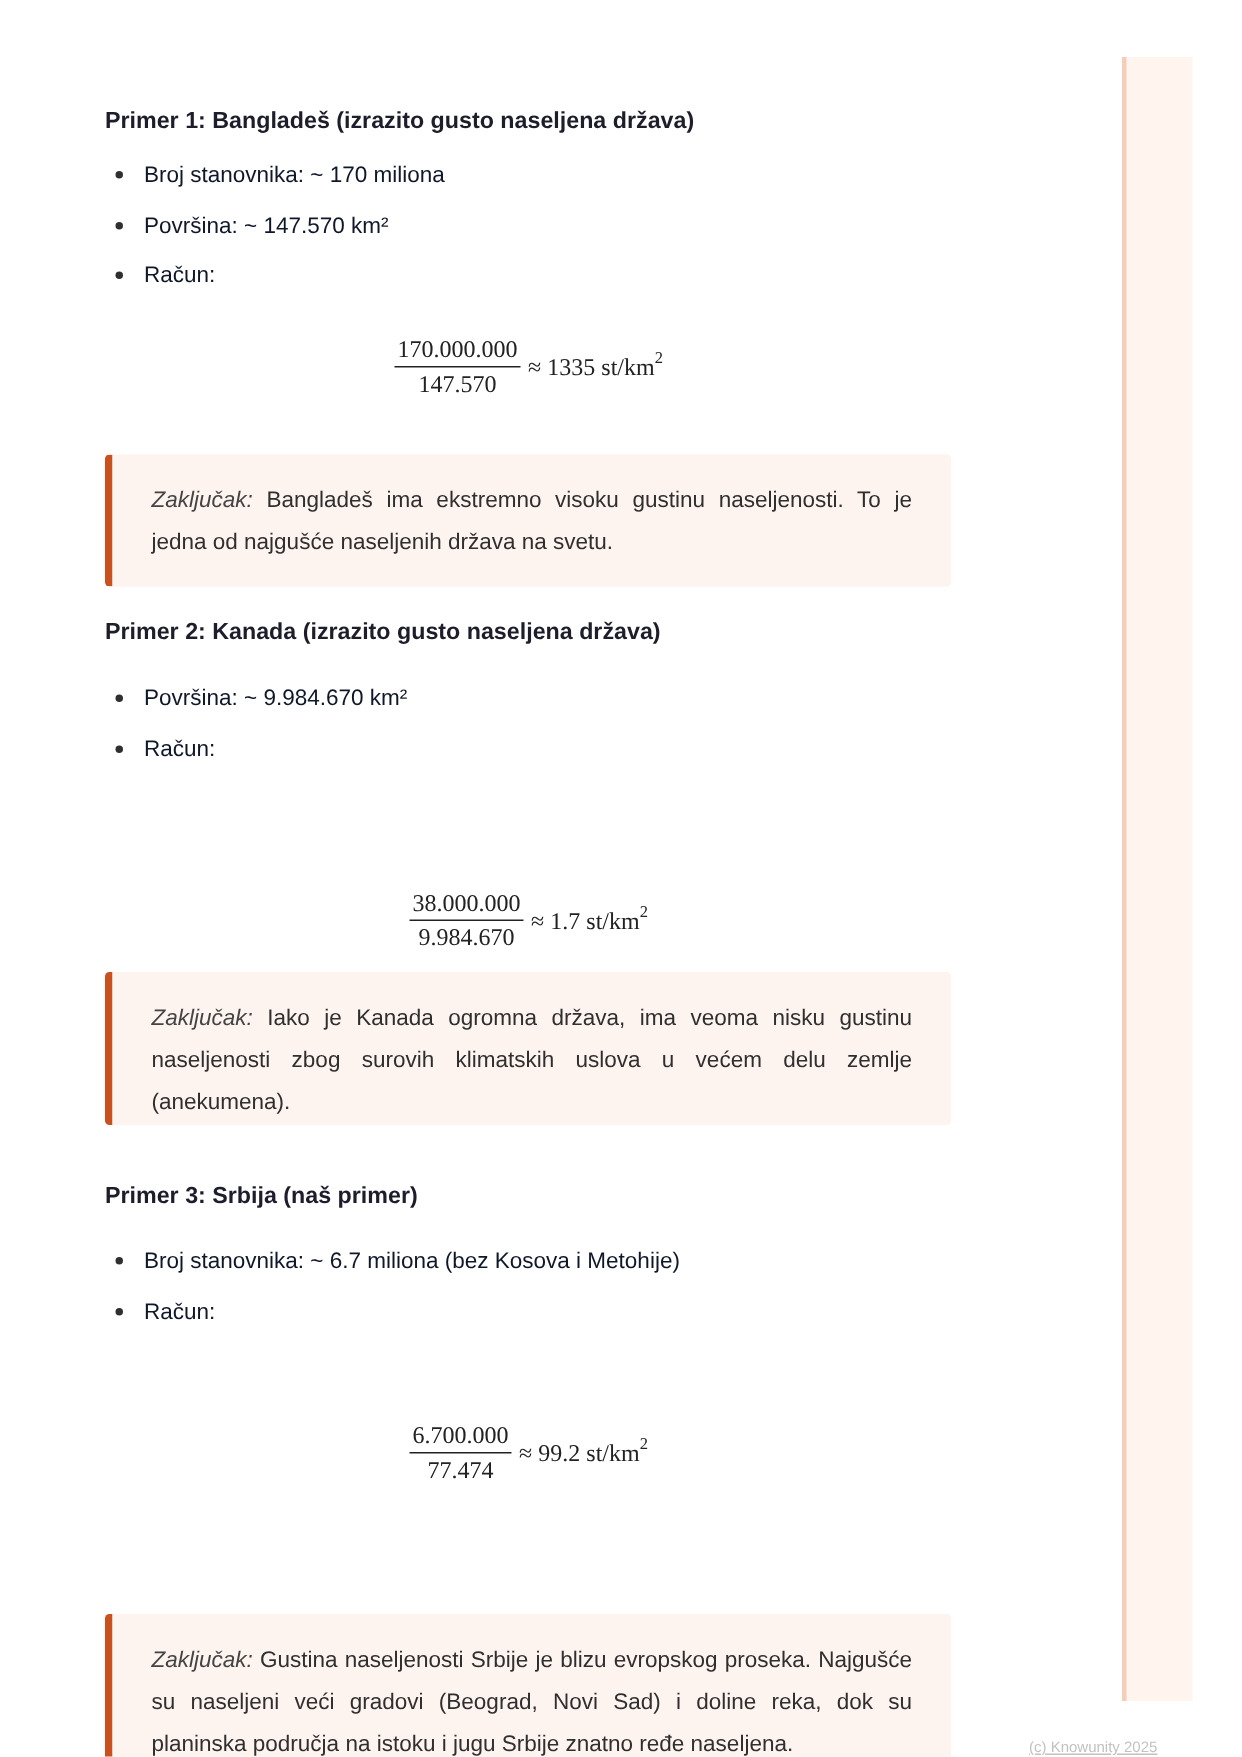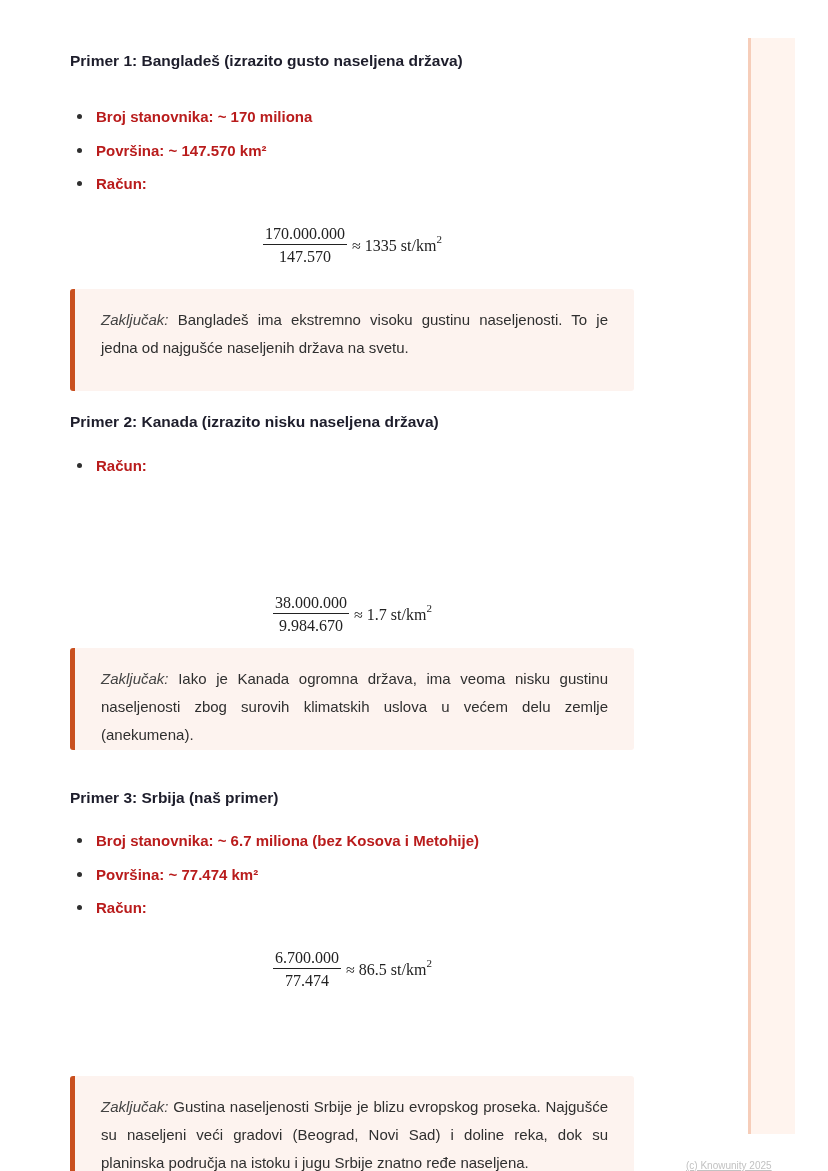--- a/index.html
+++ b/index.html
@@ -11,22 +11,22 @@
     position: absolute; left: 748px; top: 38px; width: 44px; height: 1096px;
     background: #fff4ee; border-left: 3px solid #f6cdb9;
   }
   .content { position: absolute; left: 70px; top: 0; width: 565px; }
   .section-title {
     position: absolute; left: 0; font-weight: bold; font-size: 15.5px; color: #1d1d2b;
     white-space: nowrap;
   }
   .bullets { position: absolute; left: 0; margin: 0; padding: 0; list-style: none; }
   .bullets li {
-    position: relative; padding-left: 26px; font-size: 15px; color: #b91c1c; height: 33.5px;
-    line-height: 20px; white-space: nowrap; font-weight: bold;
+    position: relative; padding-left: 26px; font-size: 15px; color: #0f172a; height: 33.5px;
+    line-height: 20px; white-space: nowrap;
   }
   .bullets li::before {
     content: ""; position: absolute; left: 7px; top: 7px; width: 5px; height: 5px; border-radius: 50%; background: #2f2f2f;
   }
   .formula {
     position: absolute; left: 0; width: 565px; display: flex; justify-content: center; align-items: center;
     font-family: "Liberation Serif", "DejaVu Serif", serif; font-size: 16px; color: #222;
   }
   .frac { display: inline-flex; flex-direction: column; align-items: center; margin-right: 5px; }
   .frac .num { padding: 0 2px 1px 2px; border-bottom: 1.3px solid #222; line-height: 19px; }
@@ -42,63 +42,63 @@
     position: absolute; left: 686px; top: 1160px; font-size: 10px; color: #c2c2c2; white-space: nowrap; text-decoration: underline;
   }
 </style>
 </head>
 <body>
 
 <div class="side-panel"></div>
 
 <div class="content">
 
-  <div class="section-title" style="top:52px">Primer 1: Bangladeš (izrazito gusto naseljena država)</div>
+  <div class="section-title" style="top:72px">Primer 1: Bangladeš (izrazito gusto naseljena država)</div>
   <ul class="bullets" style="top:107px">
     <li>Broj stanovnika: ~ 170 miliona</li>
     <li>Površina: ~ 147.570 km²</li>
     <li>Račun:</li>
   </ul>
   <div class="formula" style="top:224px">
     <span class="frac">
       <span class="num">170.000.000</span>
       <span class="den">147.570</span>
     </span>
     <span class="result"><span>≈ 1335 st/km</span><sup>2</sup></span>
   </div>
-  <div class="callout" style="top:289px; height:102px">
+  <div class="callout" style="top:303px; height:88px">
     <em>Zaključak:</em><span> Bangladeš ima ekstremno visoku gustinu naseljenosti. To je jedna od najgušće naseljenih država na svetu.</span>
   </div>
 
-  <div class="section-title" style="top:413px">Primer 2: Kanada (izrazito nisku naseljena država)</div>
+  <div class="section-title" style="top:413px">Primer 2: Kanada (izrazito gusto naseljena država)</div>
   <ul class="bullets" style="top:456px">
+    <li>Površina: ~ 9.984.670 km²</li>
     <li>Račun:</li>
   </ul>
   <div class="formula" style="top:593px">
     <span class="frac">
       <span class="num">38.000.000</span>
       <span class="den">9.984.670</span>
     </span>
     <span class="result"><span>≈ 1.7 st/km</span><sup>2</sup></span>
   </div>
   <div class="callout" style="top:648px; height:102px">
     <em>Zaključak:</em><span> Iako je Kanada ogromna država, ima veoma nisku gustinu naseljenosti zbog surovih klimatskih uslova u većem delu zemlje (anekumena).</span>
   </div>
 
   <div class="section-title" style="top:789px">Primer 3: Srbija (naš primer)</div>
   <ul class="bullets" style="top:831px">
     <li>Broj stanovnika: ~ 6.7 miliona (bez Kosova i Metohije)</li>
-    <li>Površina: ~ 77.474 km²</li>
     <li>Račun:</li>
   </ul>
   <div class="formula" style="top:948px">
     <span class="frac">
       <span class="num">6.700.000</span>
       <span class="den">77.474</span>
     </span>
-    <span class="result"><span>≈ 86.5 st/km</span><sup>2</sup></span>
+    <span class="result"><span>≈ 99.2 st/km</span><sup>2</sup></span>
   </div>
   <div class="callout" style="top:1076px; height:100px">
     <em>Zaključak:</em><span> Gustina naseljenosti Srbije je blizu evropskog proseka. Najgušće su naseljeni veći gradovi (Beograd, Novi Sad) i doline reka, dok su planinska područja na istoku i jugu Srbije znatno ređe naseljena.</span>
   </div>
 </div>
 
 <div class="footer">(c) Knowunity 2025</div>
 
 </body></html>

